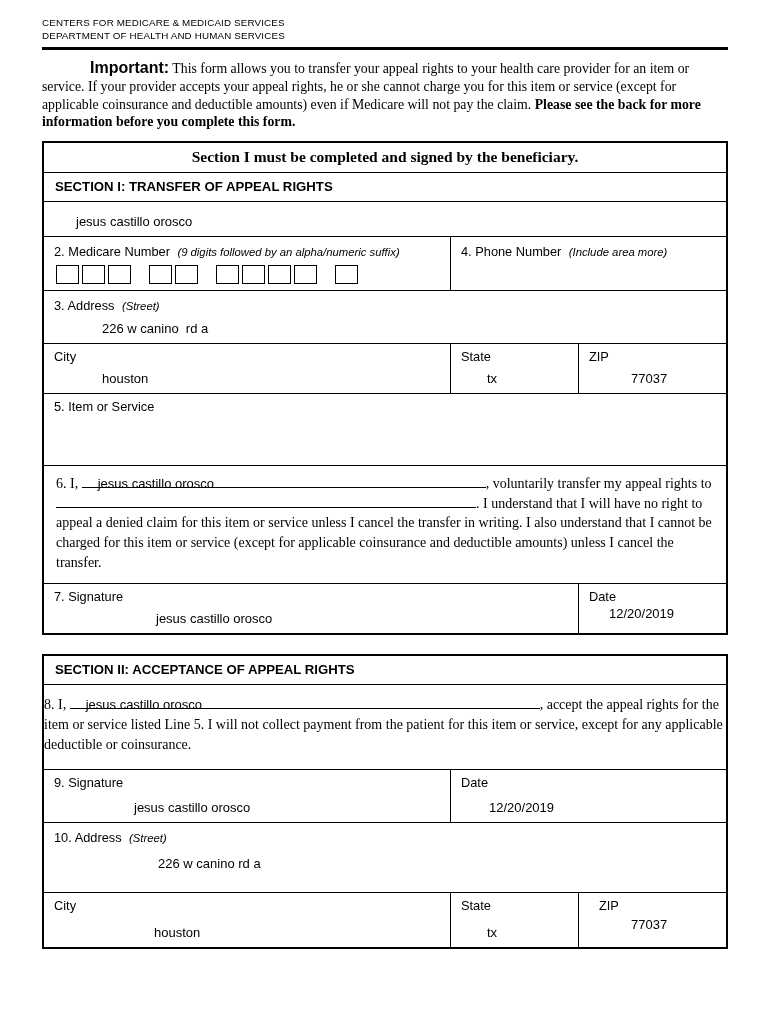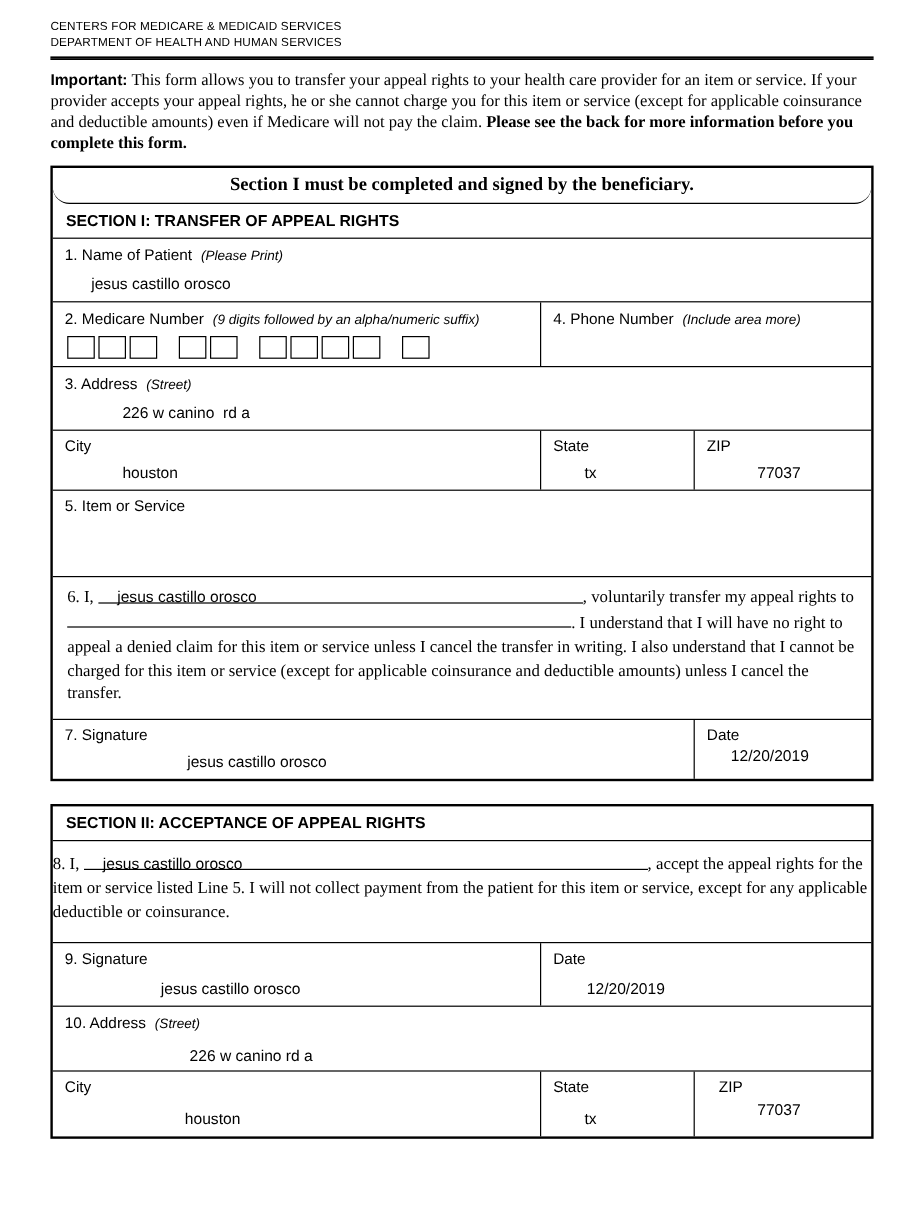--- a/index.html
+++ b/index.html
@@ -11,29 +11,29 @@
   }
   .page { padding:17px 42px 0 42px; }
 
   
   .agency { font-size:9.8px; line-height:1.32; letter-spacing:.15px; }
   .header-rule { border-top:2.6px solid #000; margin-top:4px; }
   .form-title { text-align:center; font-size:15.5px; font-weight:bold; letter-spacing:.2px; margin:12px 0 8px; }
   .title-rule { border-top:1.3px solid #000; margin-bottom:8px; }
 
   .important { font-family:"Liberation Serif", serif; font-size:13.8px; line-height:1.27; margin:2px 0 10px; }
-  .imp-label { font-family:"Liberation Sans", sans-serif; font-size:13px; font-weight:bold; }
+  .imp-label { font-family:"Liberation Sans", sans-serif; font-size:16px; font-weight:bold;margin-left:48px; }
   .serif-bold { font-weight:bold; }
 
   
   .box { border:2px solid #000; }
   .box-gap { height:19px; }
   .banner {
     text-align:center; font-family:"Liberation Serif", serif; font-weight:bold;
-    font-size:15.5px; padding:5px 8px 6px; border-bottom:1.6px solid #000;border-radius:14px;
+    font-size:15.5px; padding:5px 8px 6px; border-bottom:1.6px solid #000;
   }
   .sec-heading { font-weight:bold; font-size:13.2px; padding:6px 11px 7px; border-bottom:1.6px solid #000; }
 
   .row { border-bottom:1.6px solid #000; }
   .row:last-child { border-bottom:none; }
   .field { padding:5px 10px 6px; }
   .flabel { font-size:12.8px; }
   .fhint  { font-size:11.3px; font-style:italic; margin-left:3px; }
   .fvalue { font-size:13px; margin-top:7px; min-height:16px; white-space:pre-wrap; }
 
@@ -50,21 +50,21 @@
   .mbox { width:23px; height:19px; border:1.7px solid #000; margin-right:3px; background:#fff; }
   .mgap { width:15px; flex:0 0 15px; }
 
   
   .statement { font-family:"Liberation Serif", serif; font-size:14px; line-height:1.42; padding:8px 12px 10px; }
   .statement-tall { padding:10px 0 14px; }
   .fill { display:inline-block; border-bottom:1.3px solid #000; height:14px; vertical-align:baseline; }
   .fill-name { font-family:"Liberation Sans", sans-serif; font-size:13px; font-style:normal; padding-left:16px; }
 
   .item-space { height:22px; }
-  .pad-b { padding-bottom:4px; }
+  .pad-b { padding-bottom:20px; }
 </style>
 </head>
 <body>
 
 <div class="page">
 
   <header>
     <div class="agency">CENTERS FOR MEDICARE &amp; MEDICAID SERVICES</div>
     <div class="agency">DEPARTMENT OF HEALTH AND HUMAN SERVICES</div>
     <div class="header-rule"></div>
@@ -73,24 +73,20 @@
 
   <p class="important"><span class="imp-label">Important:</span>
 <span>This form allows you to transfer your appeal rights to your health care provider for an item or service. If your provider accepts your appeal rights, he or she cannot charge you for this item or service (except for applicable coinsurance and deductible amounts) even if Medicare will not pay the claim.</span>
 <span class="serif-bold">Please see the back for more information before you complete this form.</span></p>
 
   <section class="box">
     <div class="banner">Section I must be completed and signed by the beneficiary.</div>
     <div class="sec-heading row">SECTION I: TRANSFER OF APPEAL RIGHTS</div>
 
     <div class="row field">
-      <div>
-        <span class="flabel">1. Name of Patient</span>
-        <span class="fhint">(Please Print)</span>
-      </div>
       <div class="fvalue" style="margin-left:22px">jesus castillo orosco</div>
     </div>
 
     <div class="row split">
       <div class="cell w-main">
         <div>
           <span class="flabel">2. Medicare Number</span>
           <span class="fhint">(9 digits followed by an alpha/numeric suffix)</span>
         </div>
         <div class="mbox-row">

